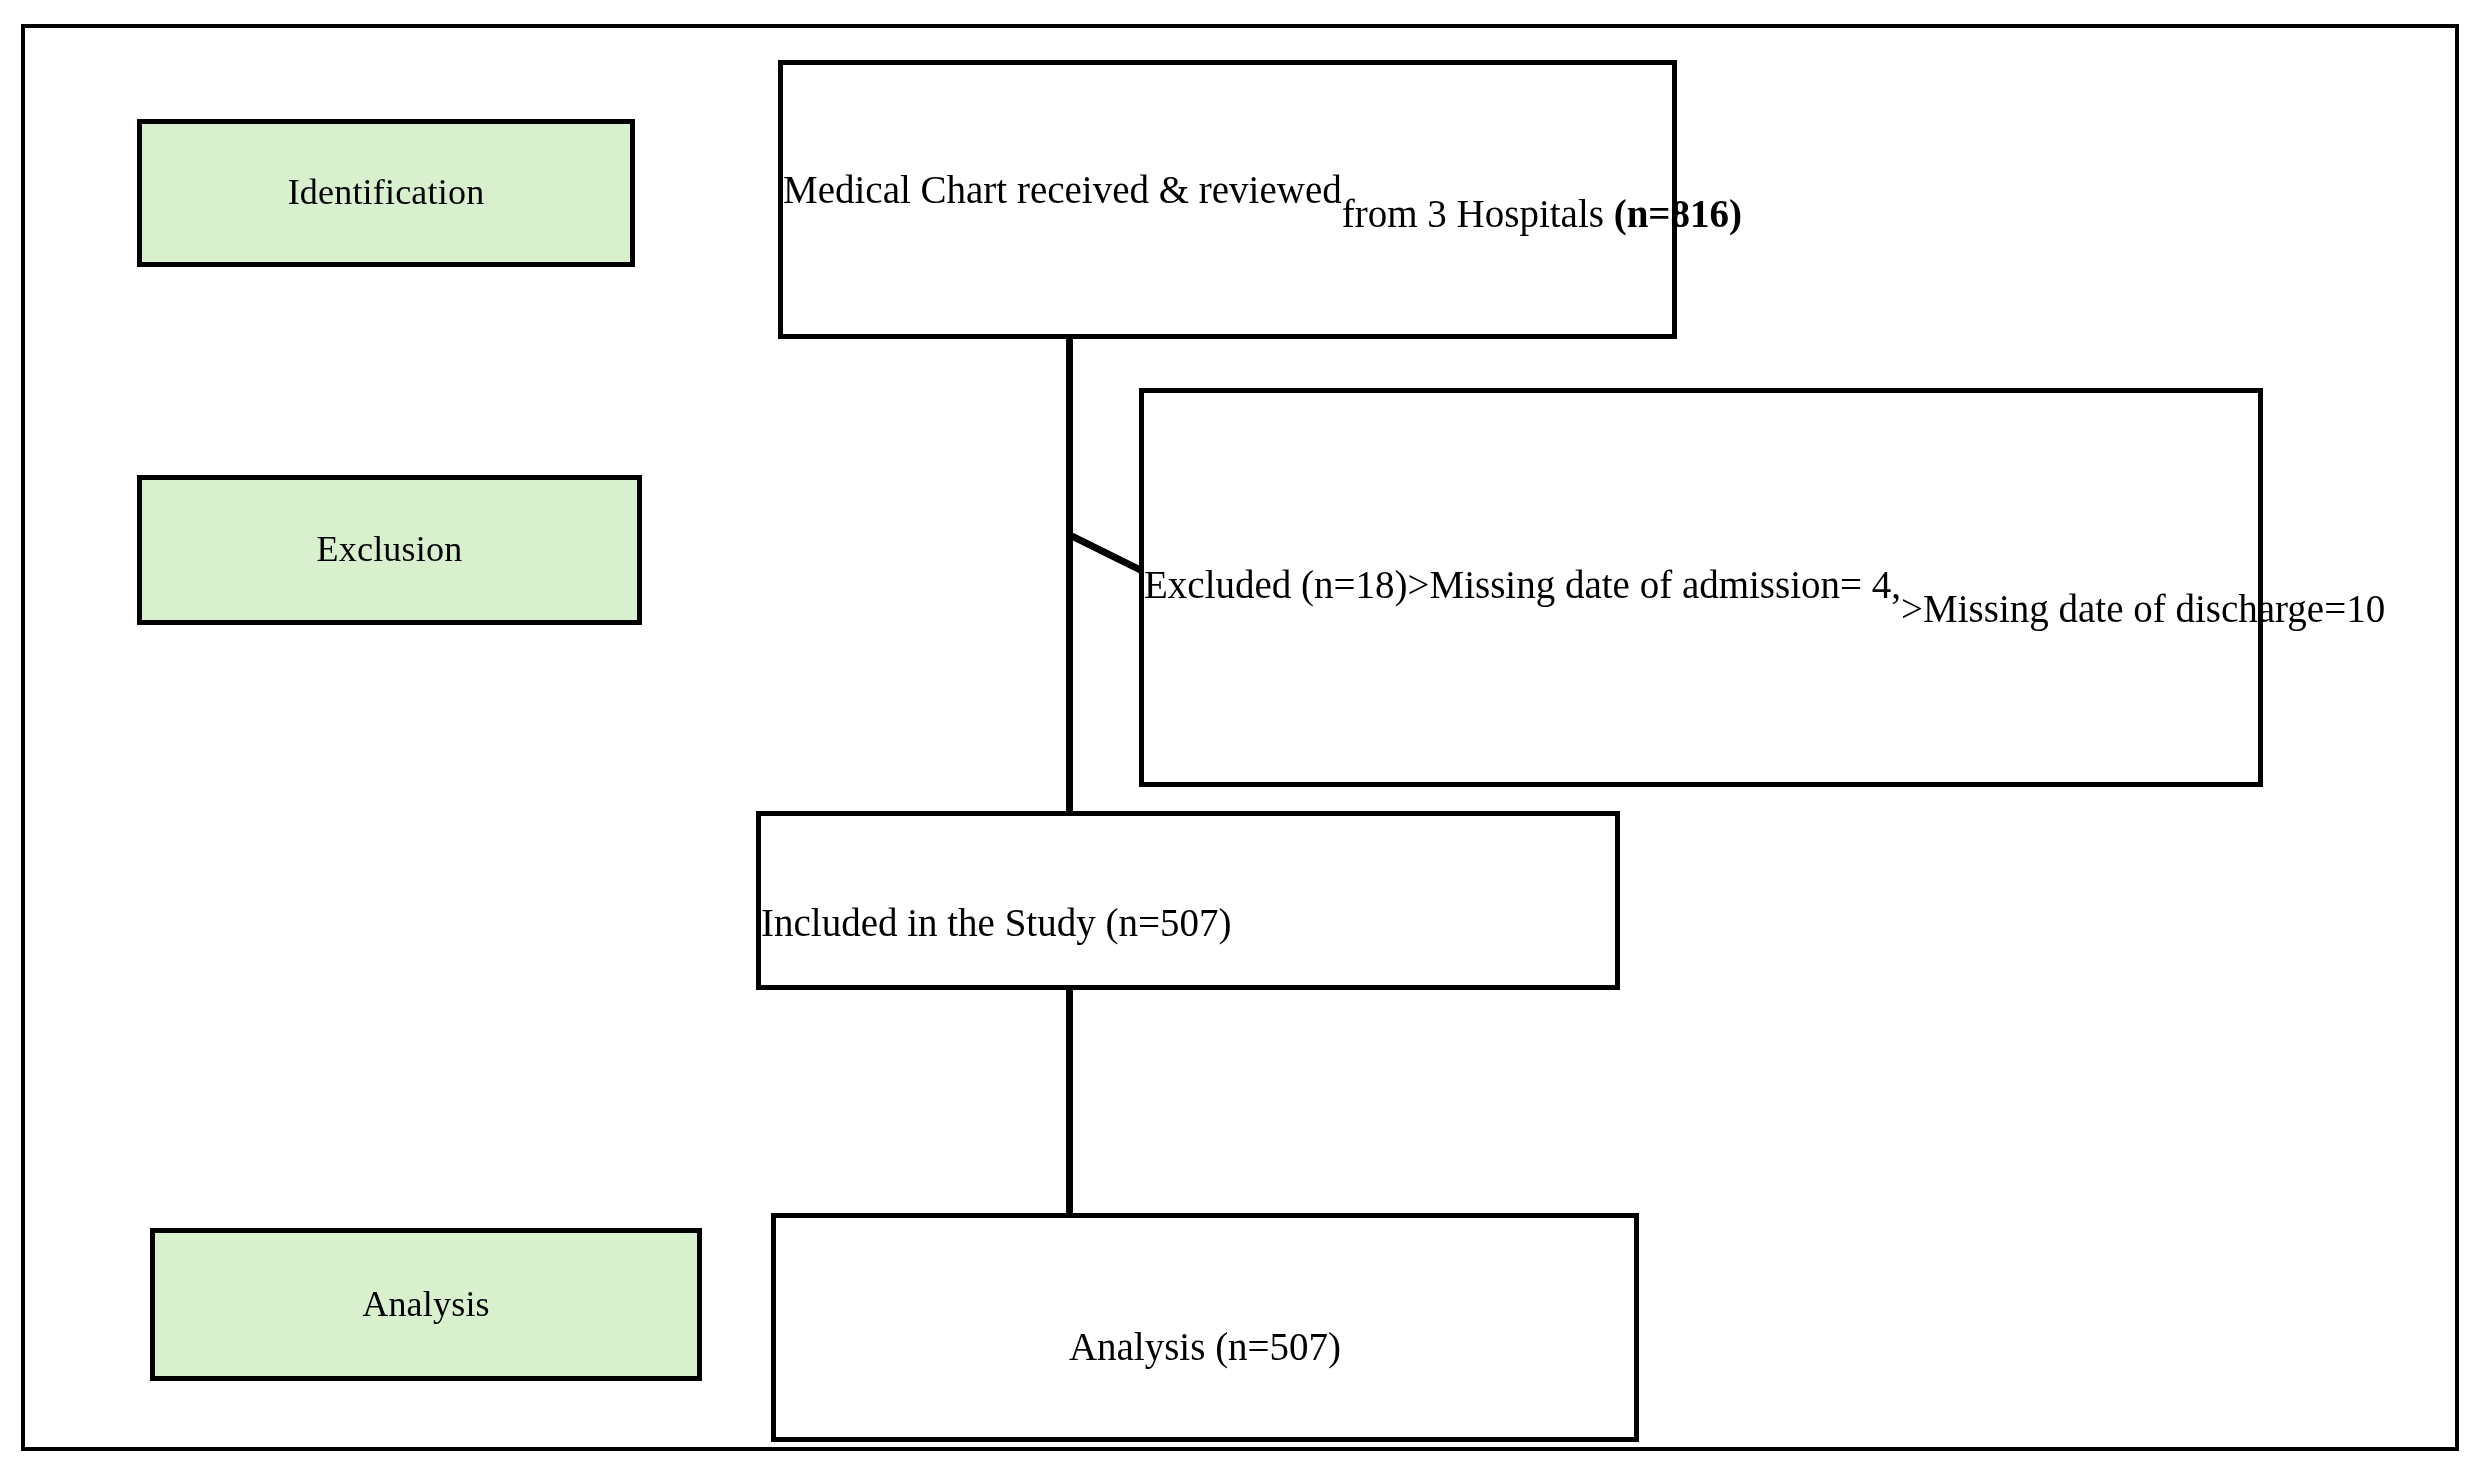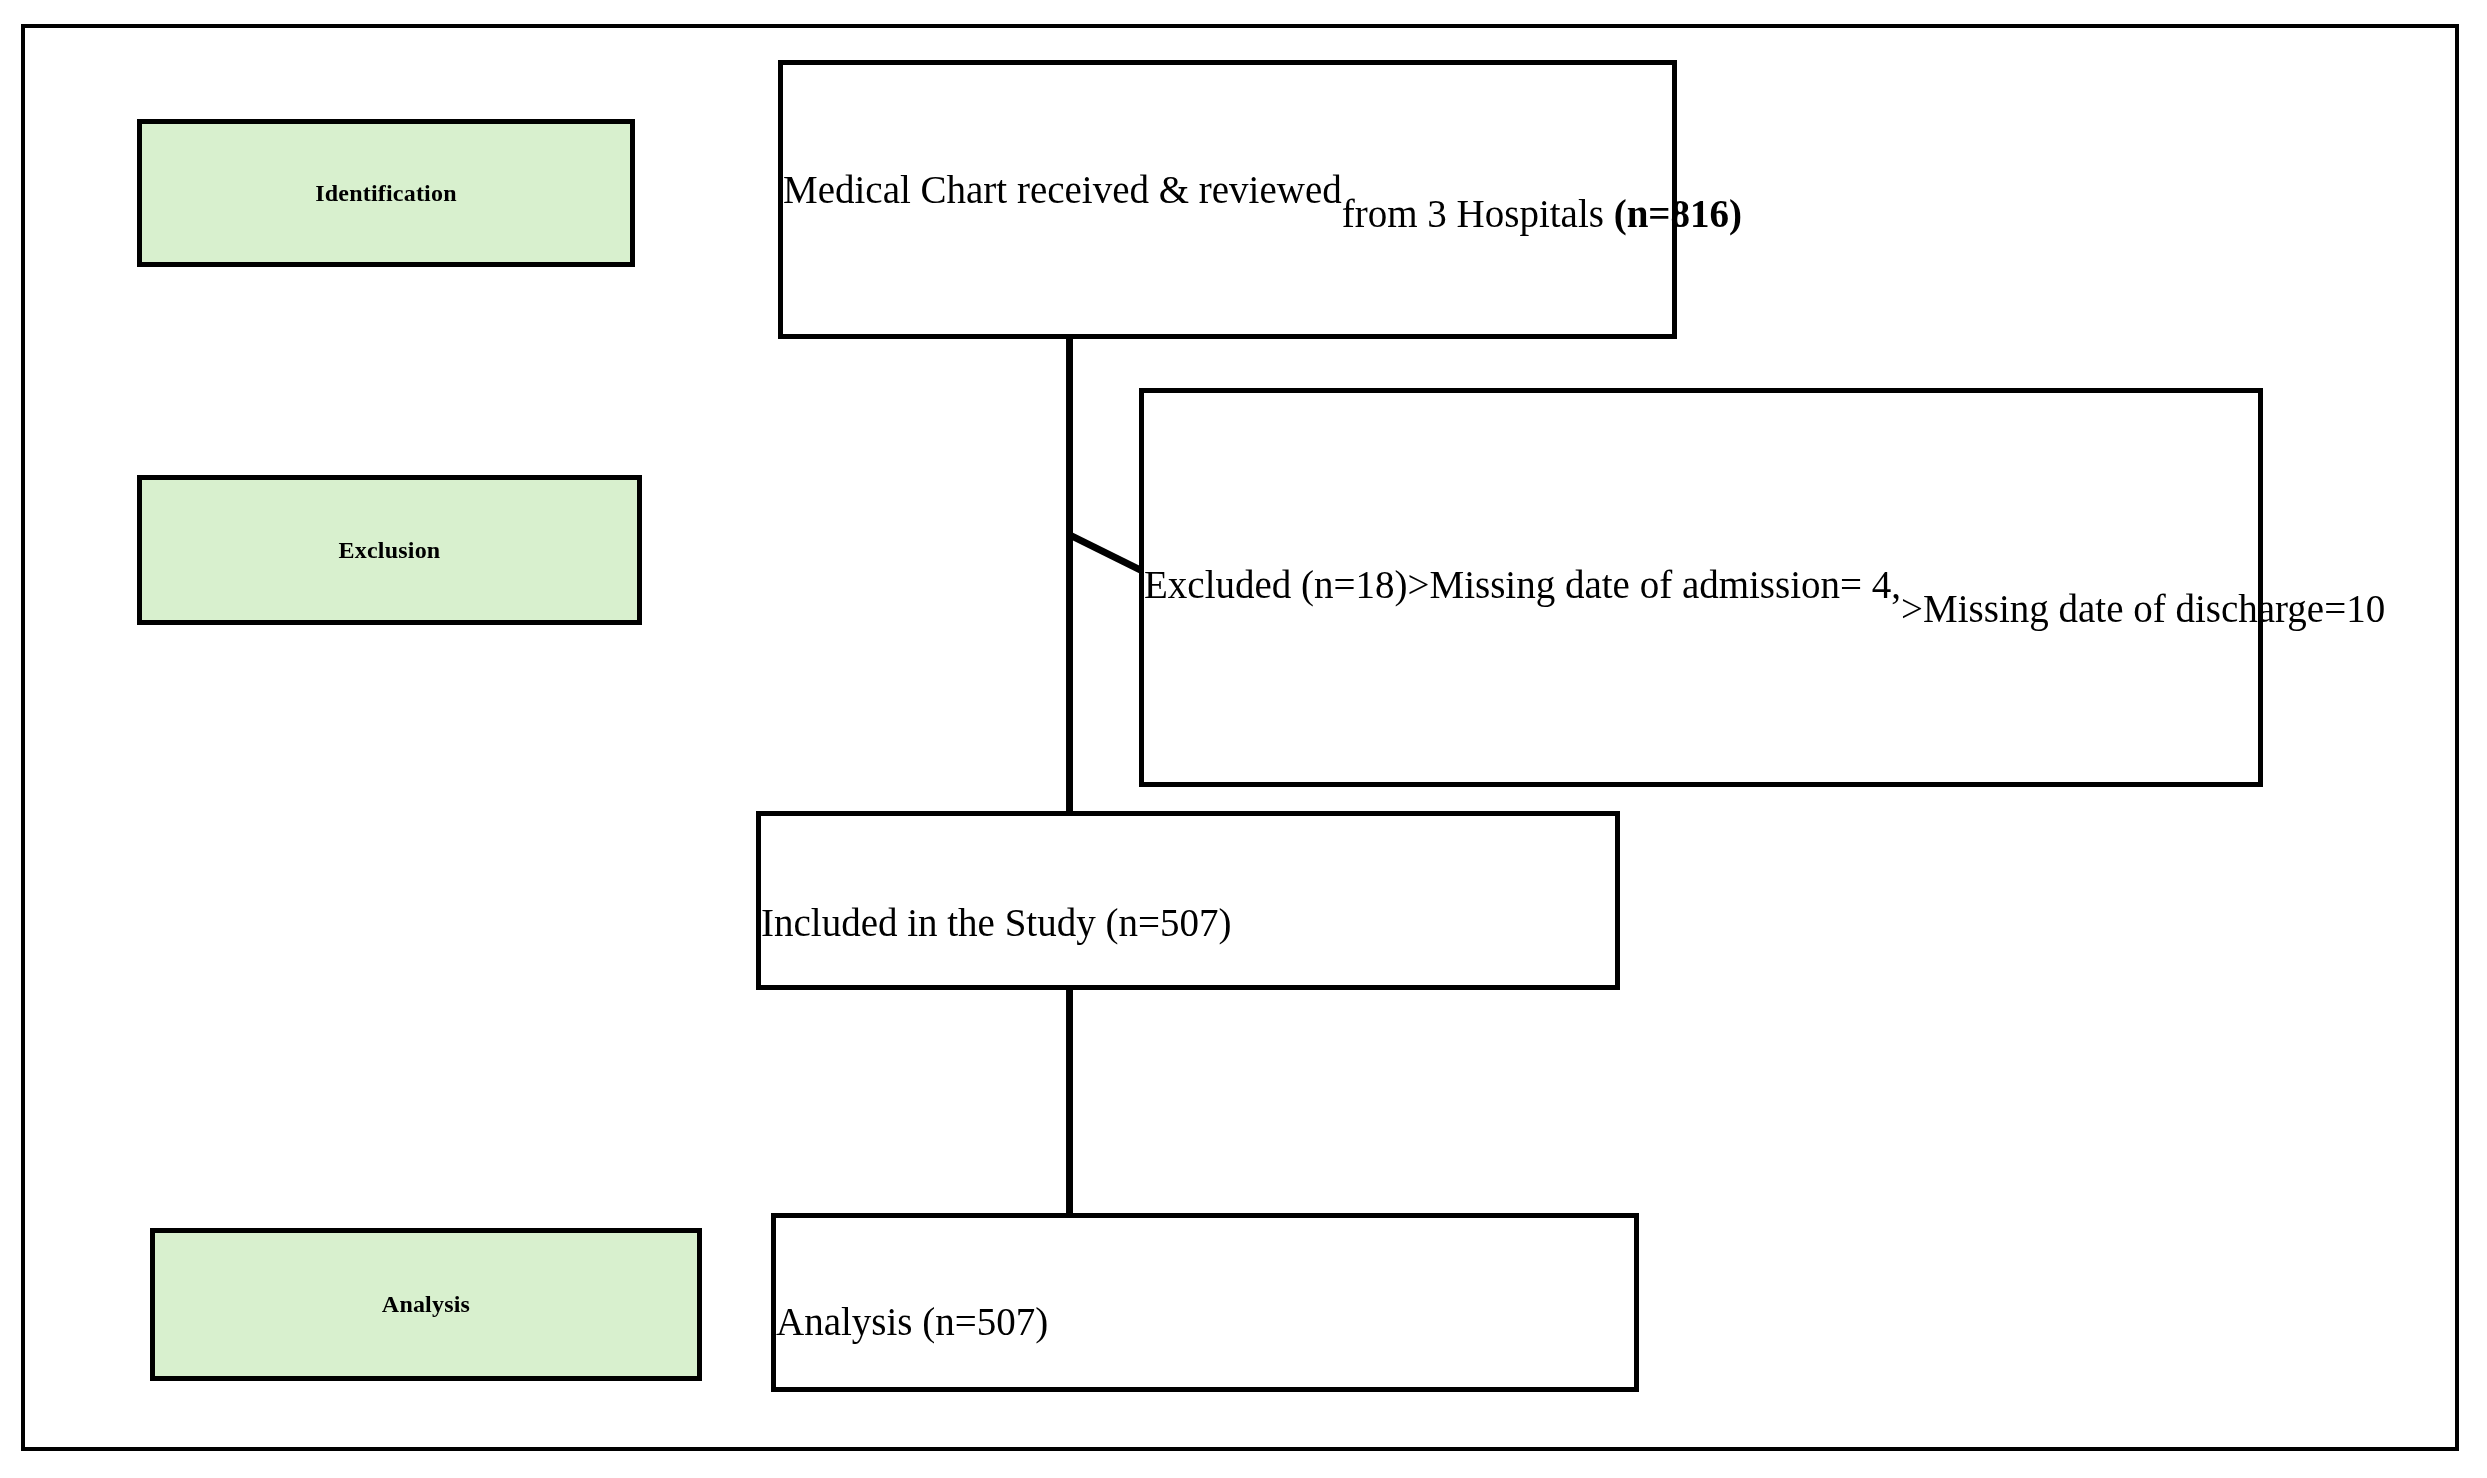--- a/index.html
+++ b/index.html
@@ -42,22 +42,22 @@
   }
   .node.stage {
     background: #d8f0ce;
     justify-content: center;
   }
   .node.flow {
     background: #ffffff;
   }
 
   .stage-label {
-    font-weight: bold;
-    font-size: 24px;
+    font-weight: normal;
+    font-size: 36px;
     line-height: 1.1;
     letter-spacing: 0.2px;
   }
 
   .flow-line {
     font-size: 39px;
     line-height: 1.15;
     white-space: nowrap;
   }
   .flow-line.bold-tail b {
@@ -94,22 +94,22 @@
   #flow-excluded .flow-line { margin-bottom: 47px; }
   #flow-excluded .flow-line:last-child { margin-bottom: 0; }
 
   #flow-included {
     left: 756px; top: 811px; width: 864px; height: 179px;
     justify-content: flex-start;
     padding-top: 45px;
   }
 
   #flow-analysis {
-    left: 771px; top: 1213px; width: 868px; height: 179px;
-    justify-content: flex-start;
+    left: 771px; top: 1213px; width: 868px; height: 229px;
+    justify-content: center;
     padding-top: 39px;
   }
 
   
   .connector-svg {
     position: absolute;
     left: 0; top: 0;
     width: 2487px;
     height: 1478px;
     pointer-events: none;

